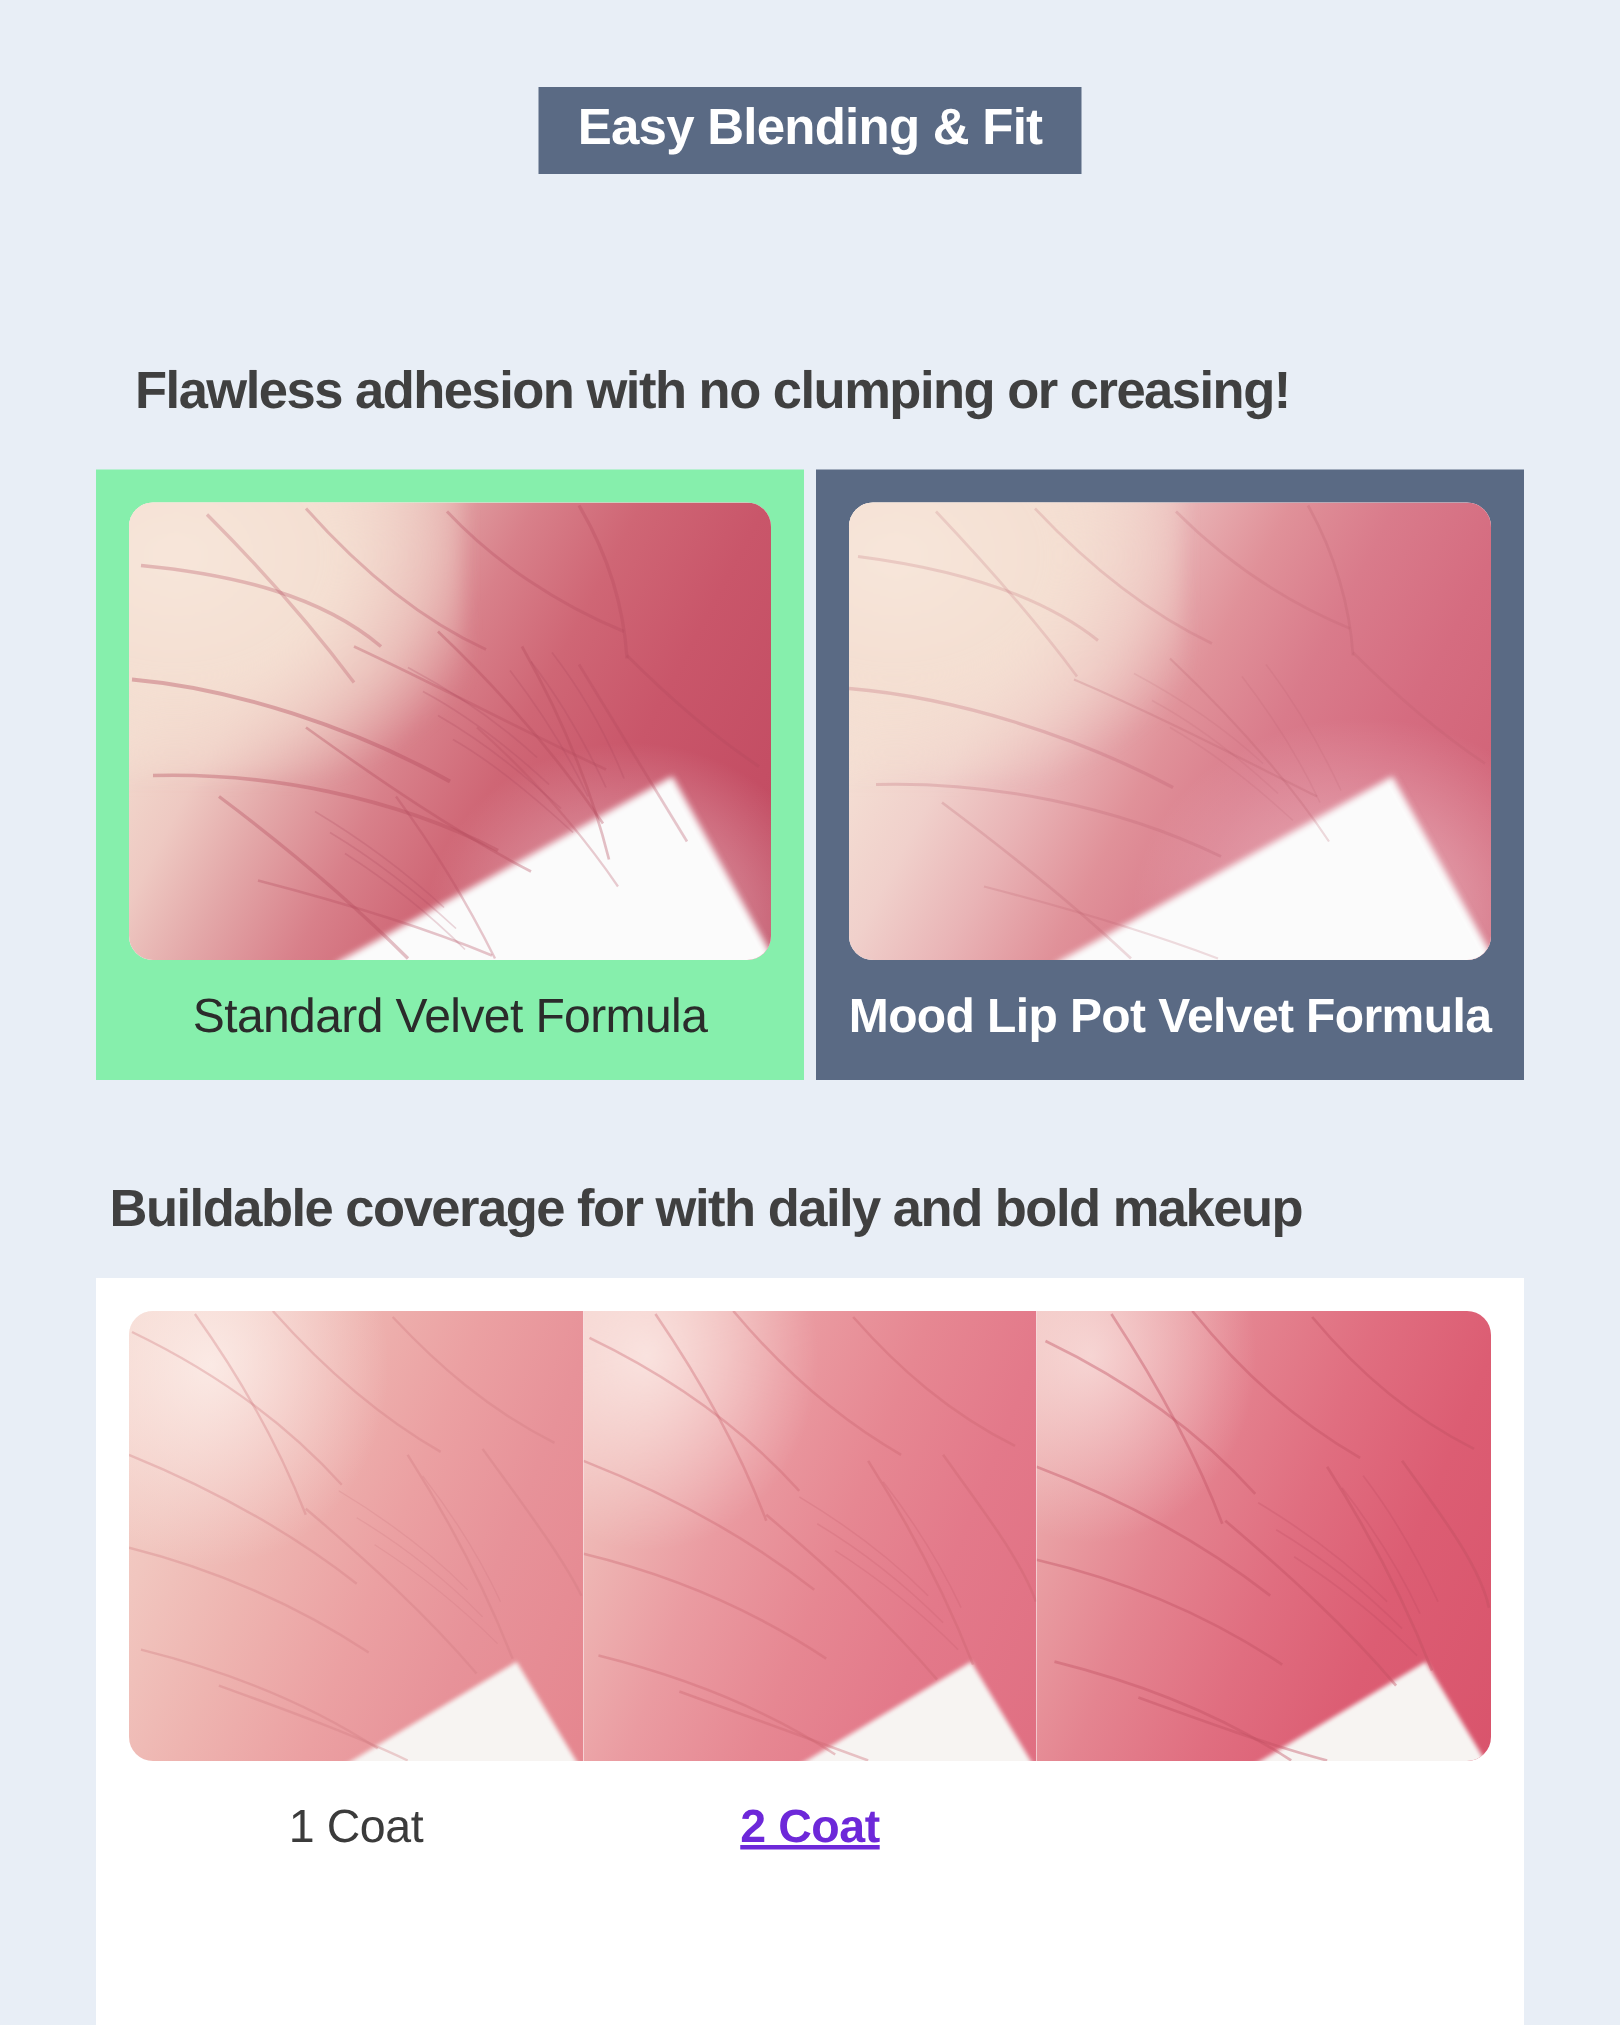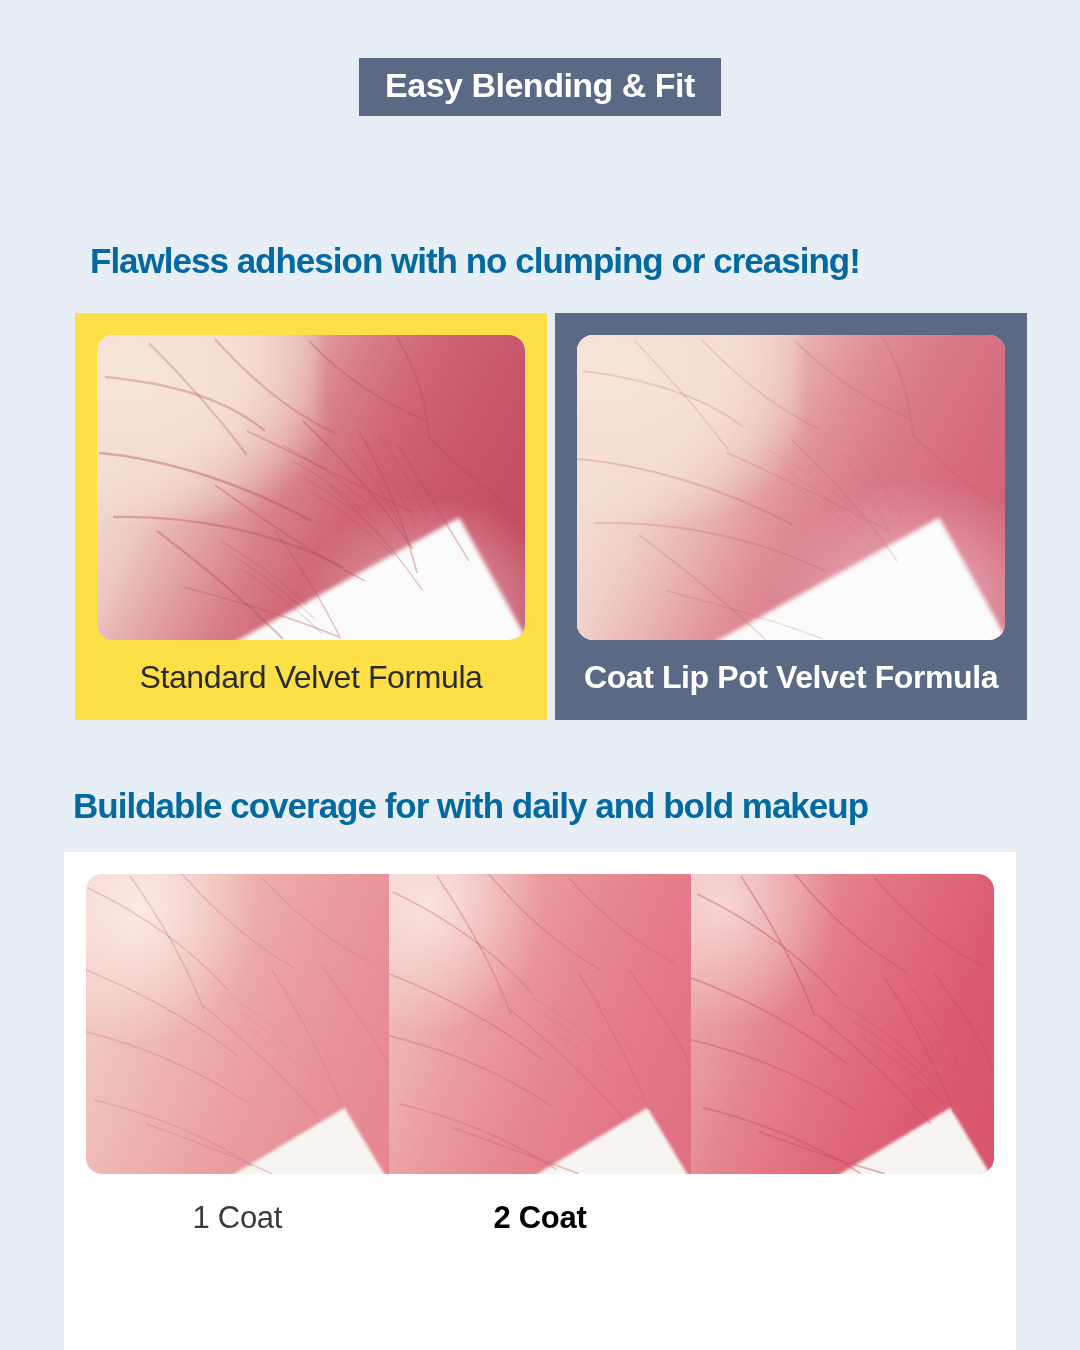--- a/index.html
+++ b/index.html
@@ -26,21 +26,21 @@
     font-size: 34px;
     font-weight: bold;
     letter-spacing: -0.5px;
     padding: 10px 26px 14px 26px;
     line-height: 1.0;
     white-space: nowrap;
   }
 
   
   .section-heading {
-    color: #0369a1;
+    color: #404040;
     font-size: 35px;
     font-weight: bold;
     letter-spacing: -1.0px;
     white-space: nowrap;
   }
   #heading-adhesion { position: absolute; left: 90px;  top: 241px; }
   #heading-coverage { position: absolute; left: 73px;  top: 786px; }
 
   
   .compare-row {
@@ -52,21 +52,21 @@
     display: flex;
   }
   .compare-card {
     width: 472px;
     height: 407px;
     padding: 22px;
     display: flex;
     flex-direction: column;
     align-items: center;
   }
-  .card-standard { background: #fde047; margin-right: 8px; margin-left: 11px; }
+  .card-standard { background: #86efac; margin-right: 8px; }
   .card-featured { background: #5a6a84; }
 
   .swatch-frame {
     width: 428px;
     height: 305px;
     border-radius: 16px;
     overflow: hidden;
     position: relative;
     background: #ffffff;
   }
@@ -192,21 +192,21 @@
     align-items: center;
   }
   .coat-label {
     width: 33.3333%;
     text-align: center;
     font-size: 31px;
     letter-spacing: -0.3px;
     white-space: nowrap;
   }
   .coat-label.w1 { color: #3b3b3b; font-weight: normal; }
-  .coat-label.w2 { color: #000000; font-weight: bold; }
+  .coat-label.w2 { color: #6d28d9; font-weight: bold; text-decoration: underline; }
   .coat-label.w3 { color: #141414; font-weight: bold; }
 </style>
 </head>
 <body>
 
 <div class="banner-row">
   <div class="banner">Easy Blending &amp; Fit</div>
 </div>
 
 <div id="heading-adhesion" class="section-heading">Flawless adhesion with no clumping or creasing!</div>
@@ -281,21 +281,21 @@
           <g stroke="#b04f63" stroke-opacity="0.12" fill="none" stroke-width="1.0">
             <path d="M190 114 C220 130 250 150 276 174"></path>
             <path d="M202 132 C232 148 260 170 286 194"></path>
             <path d="M214 150 C242 166 270 188 296 212"></path>
             <path d="M262 116 C282 142 300 170 314 200"></path>
             <path d="M278 108 C298 134 314 162 328 192"></path>
           </g>
         </svg>
       </div>
     </div>
-    <div class="card-label label-featured">Coat Lip Pot Velvet Formula</div>
+    <div class="card-label label-featured">Mood Lip Pot Velvet Formula</div>
   </div>
 </div>
 
 <div id="heading-coverage" class="section-heading">Buildable coverage for with daily and bold makeup</div>
 
 <div class="coverage-card">
 
   <div class="coat-strip">
 
     <div class="coat-panel coat-1">

